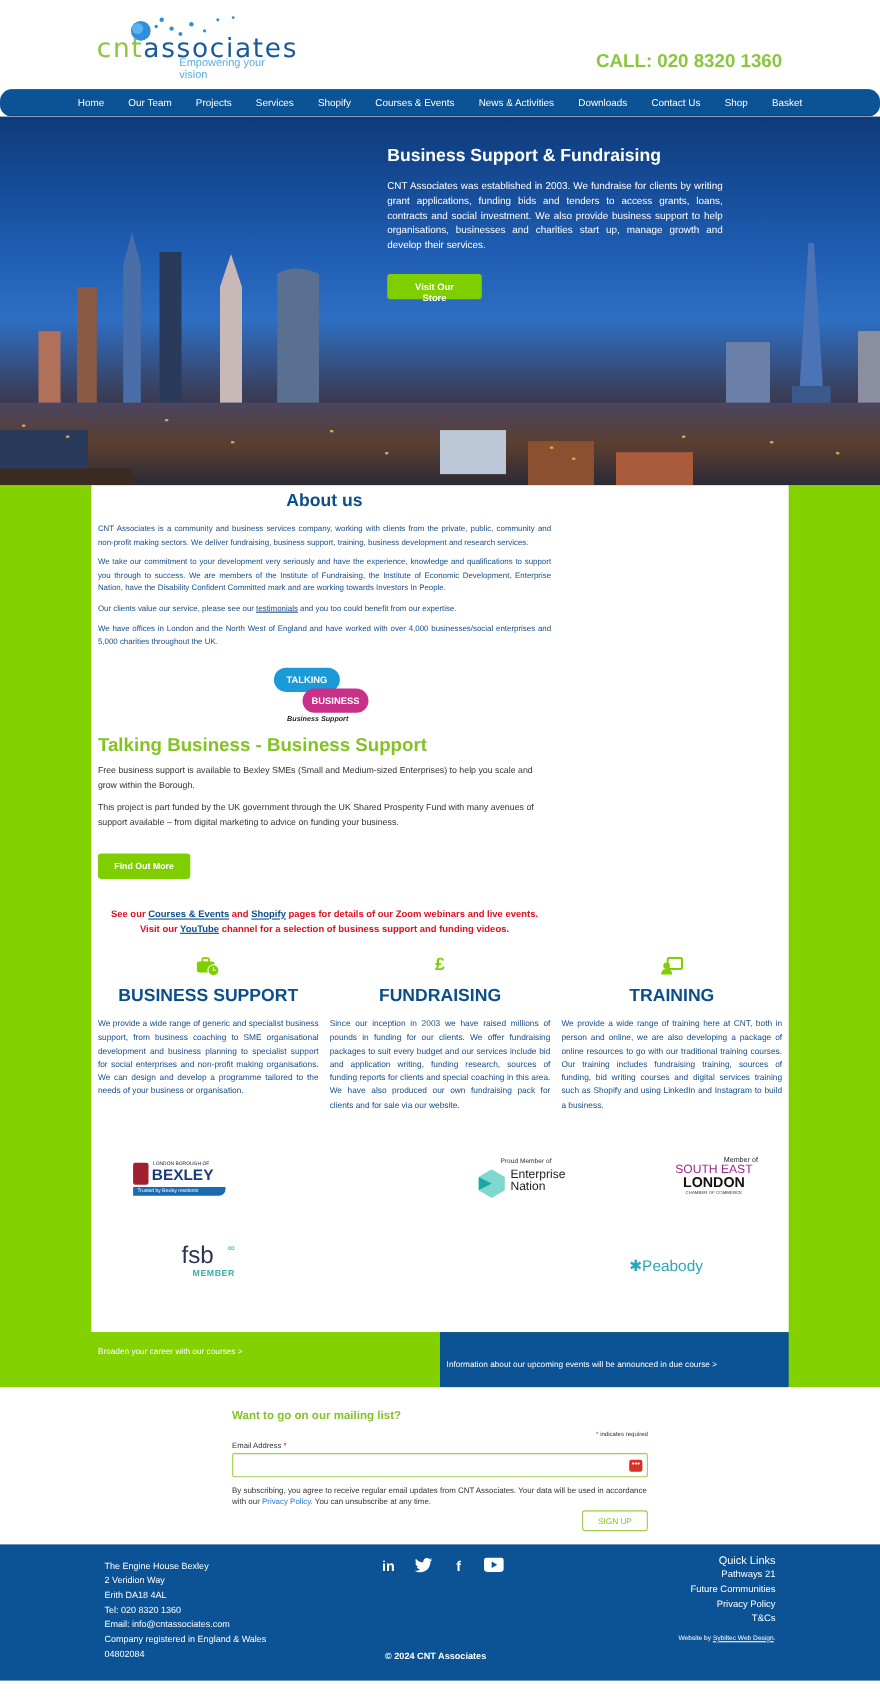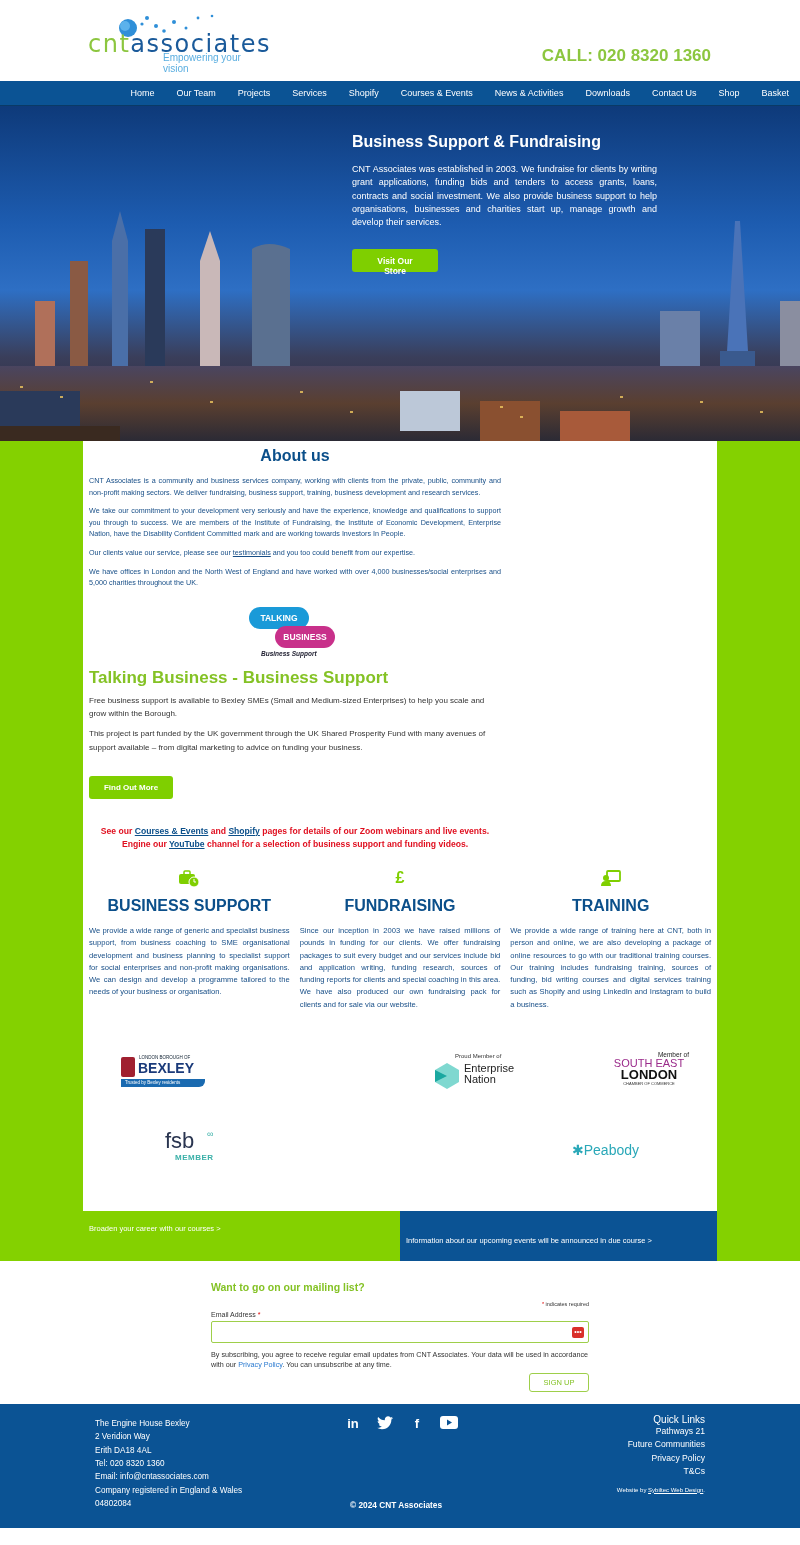--- a/index.html
+++ b/index.html
@@ -9,21 +9,21 @@
   .header { height: 81px; position: relative; background: #fff; }
   .logo { position: absolute; left: 88px; top: 8px; width: 175px; height: 55px; }
   .logo .dandelion { position: absolute; left: 28px; top: 4px; }
   .logo .wordmark { position: absolute; left: 0; top: 22px; font-size: 24px; letter-spacing: 1.5px; font-family: "DejaVu Sans", sans-serif; font-weight: normal; }
   .logo .wordmark .cnt { color: #8cc63f; }
   .logo .wordmark .assoc { color: #1a5a9a; }
   .logo .tagline { position: absolute; left: 75px; top: 44px; font-size: 10px; color: #5aaee0; }
   .call { position: absolute; right: 89px; top: 46px; font-size: 17px; font-weight: bold; color: #8cc63f; }
 
   
-  .nav { height: 25px; background: #0b5394; display: flex; justify-content: flex-end; align-items: center; gap: 0; border-bottom: 1px solid #0a3a66; }
+  .nav { height: 25px; background: #0b5394; display: flex; justify-content: center; align-items: center; gap: 0; border-bottom: 1px solid #0a3a66; border-radius: 11px; }
   .nav a { color: #fff; font-size: 9px; text-decoration: none; padding: 0 11px; }
 
   
   .hero { position: relative; height: 335px; overflow: hidden;
     background: linear-gradient(180deg, #0e3a7a 0%, #1d5cb0 35%, #2e6fc4 55%, #3a3e5a 75%, #2a2430 100%); }
   .hero .skyline { position: absolute; left: 0; bottom: 0; width: 800px; height: 240px; }
   .hero-content { position: absolute; left: 352px; top: 27px; width: 305px; }
   .hero-title { color: #fff; font-size: 16px; font-weight: bold; margin-bottom: 12px; }
   .hero-text { color: #fff; font-size: 9px; line-height: 13.3px; text-align: justify; }
   .hero-btn { display: inline-block; margin-top: 20px; background: #7fcf00; color: #fff; font-size: 8.5px; font-weight: bold; padding: 7px 14px; border-radius: 3px; width: 86px; height: 23px; text-align: center; }
@@ -193,21 +193,21 @@
     </div>
     <h2 class="tb-title">Talking Business - Business Support</h2>
     <div class="tb-text">
       <p>Free business support is available to Bexley SMEs (Small and Medium-sized Enterprises) to help you scale and grow within the Borough.</p>
       <p>This project is part funded by the UK government through the UK Shared Prosperity Fund with many avenues of support available – from digital marketing to advice on funding your business.</p>
     </div>
     <a class="tb-btn">Find Out More</a>
 
     <div class="red-note">
       <div><span>See our </span><a style="text-decoration:underline">Courses &amp; Events</a><span> and </span><a style="text-decoration:underline">Shopify</a><span> pages for details of our Zoom webinars and live events.</span></div>
-      <div><span>Engine our </span><a style="text-decoration:underline">YouTube</a><span> channel for a selection of business support and funding videos.</span></div>
+      <div><span>Visit our </span><a style="text-decoration:underline">YouTube</a><span> channel for a selection of business support and funding videos.</span></div>
     </div>
 
     <div class="cols">
       <div class="col">
         <div class="icon">
           <svg width="22" height="18" viewBox="0 0 22 18">
               <rect x="1" y="5" width="16" height="10" rx="2" fill="#7fcf00"></rect>
               <rect x="6" y="2" width="6" height="4" rx="1" fill="none" stroke="#7fcf00" stroke-width="1.5"></rect>
               <circle cx="16" cy="13" r="5" fill="#7fcf00" stroke="#fff" stroke-width="1"></circle>
               <path d="M16 10 V13 H18" stroke="#fff" stroke-width="1" fill="none"></path>

